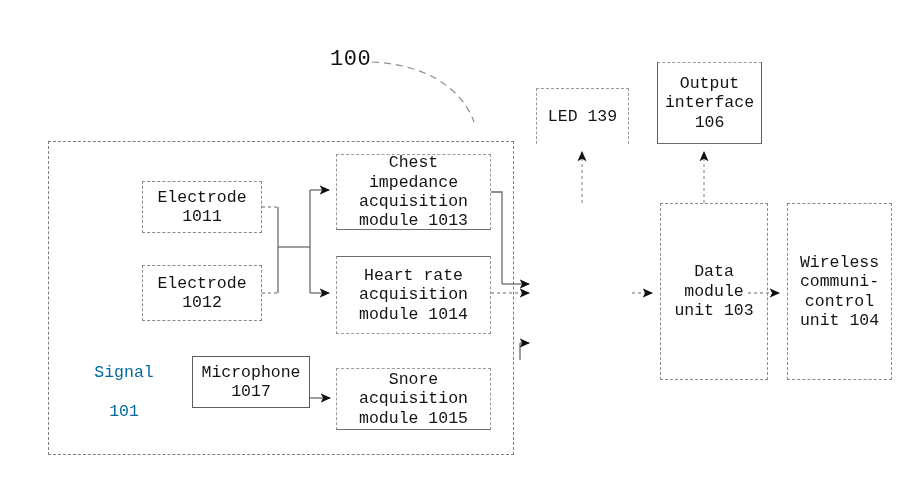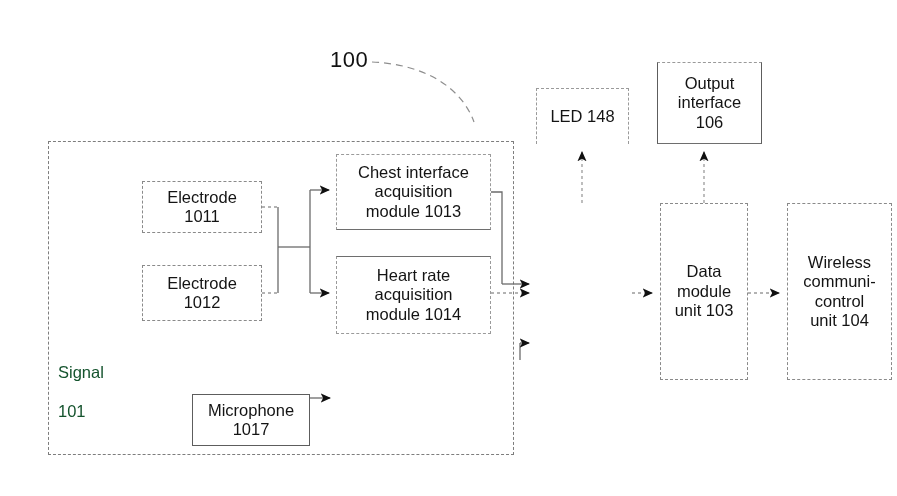--- a/index.html
+++ b/index.html
@@ -6,21 +6,21 @@
   html, body {
     margin: 0;
     padding: 0;
     background: #ffffff;
   }
   #canvas {
     position: relative;
     width: 897px;
     height: 496px;
     background: #ffffff;
-    font-family: Liberation Sans, sans-serif;
+    font-family: Liberation Mono, monospace;
     color: #1a1a1a;
     overflow: hidden;
   }
 
   
   .box {
     position: absolute;
     box-sizing: border-box;
     display: flex;
     align-items: center;
@@ -53,24 +53,24 @@
     position: absolute;
     left: 48px;  top: 141px;
     width: 466px; height: 314px;
     border: 1.4px dashed #7d7d7d;
     box-sizing: border-box;
   }
 
   
   .caption {
     position: absolute;
-    text-align: left;
+    text-align: center;
     font-size: 16.5px;
     line-height: 1.18;
-    color: #14532d;
+    color: #0369a1;
   }
 
   
   #ref-100 {
     position: absolute;
     left: 330px; top: 47px;
     font-size: 22px;
     letter-spacing: 0.5px;
     color: #111;
   }
@@ -103,71 +103,77 @@
     </span>
   </div>
 
   <div class="box b-dashed" style="left:142px; top:265px; width:120px; height:56px;">
     <span class="lbl">
       <span>Electrode</span><br>
       <span>1012</span>
     </span>
   </div>
 
-  <div class="box b-solid" style="left:192px; top:394px; width:118px; height:52px;">
+  <div class="box b-solid" style="left:192px; top:356px; width:118px; height:52px;">
     <span class="lbl">
       <span>Microphone</span><br>
       <span>1017</span>
     </span>
   </div>
 
   <div class="caption" style="left:58px; top:363px; width:132px;">
     <span>Signal</span><br>
     <br>
     <span>101</span>
   </div>
 
   <div class="box t-dash b2-solid l-dash r-dash" style="left:336px; top:154px; width:155px; height:76px;">
     <span class="lbl">
-      <span>Chest interface</span><br>
+      <span>Chest impedance</span><br>
       <span>acquisition</span><br>
       <span>module 1013</span>
     </span>
   </div>
 
   <div class="box t-solid b2-dash l-dash r-dash" style="left:336px; top:256px; width:155px; height:78px;">
     <span class="lbl">
       <span>Heart rate</span><br>
       <span>acquisition</span><br>
       <span>module 1014</span>
     </span>
   </div>
 
-
-
-  <div class="box b-dashed" style="left:660px; top:203px; width:88px; height:177px;">
+  <div class="box t-dash b2-solid l-dash r-dash" style="left:336px; top:368px; width:155px; height:62px;">
+    <span class="lbl">
+      <span>Snore acquisition</span><br>
+      <span>module 1015</span>
+    </span>
+  </div>
+
+
+  <div class="box b-dashed" style="left:660px; top:203px; width:108px; height:177px;">
     <span class="lbl">
       <span>Data</span><br>
       <span>module</span><br>
       <span>unit 103</span>
     </span>
   </div>
 
   <div class="box b-dashed" style="left:787px; top:203px; width:105px; height:177px;">
     <span class="lbl">
       <span>Wireless</span><br>
       <span>communi-</span><br>
       <span>control</span><br>
       <span>unit 104</span>
     </span>
   </div>
 
   <div class="box t-dash l-dash r-dash" style="left:536px; top:88px; width:93px; height:56px; border-bottom:none;">
     <span class="lbl">
-      <span>LED 148</span>
+      <span>LED 139</span>
     </span>
   </div>
 
   <div class="box t-dash b2-solid l-solid r-solid" style="left:657px; top:62px; width:105px; height:82px;">
     <span class="lbl">
       <span>Output</span><br>
       <span>interface</span><br>
       <span>106</span>
     </span>
   </div>

